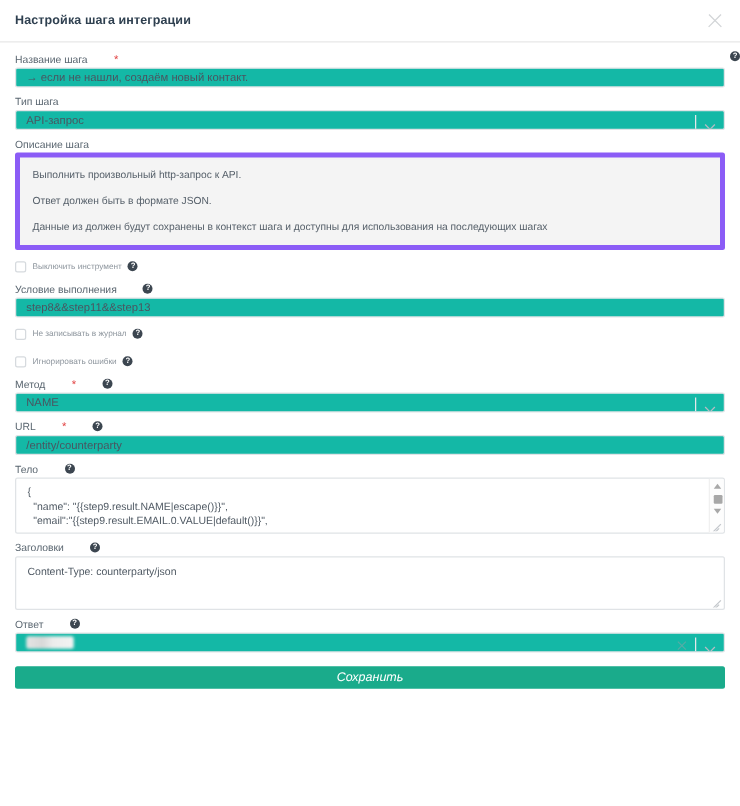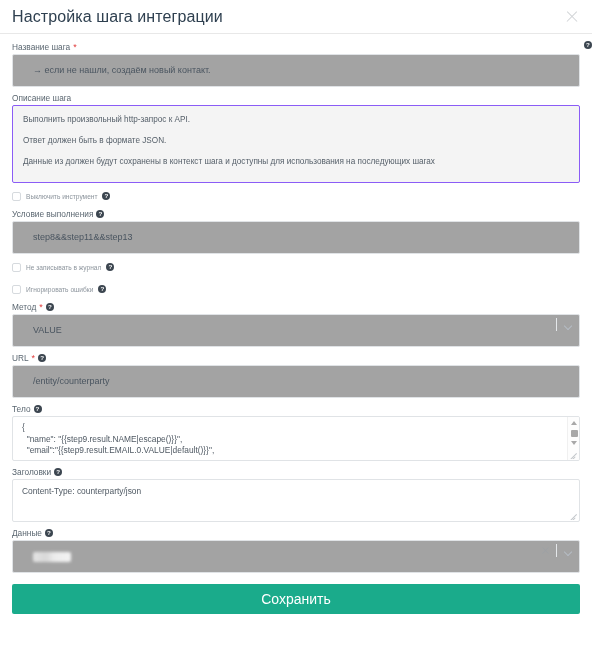--- a/index.html
+++ b/index.html
@@ -16,22 +16,22 @@
     background: #fff;
   }
   
   .header {
     height: 34px;
     display: flex; align-items: center;
     padding: 0 12px 0 12px;
     border-bottom: 1px solid #e8e8e8;
   }
   .title {
-    font-size: 16px;
-    font-weight: normal;
+    font-size: 10px;
+    font-weight: bold;
     color: #2f4050;
     letter-spacing: .1px;
   }
   .close-icon {
     margin-left: auto;
     width: 16px; height: 16px;
     position: relative;
     cursor: pointer;
     opacity: .45;
   }
@@ -48,21 +48,21 @@
   .body {
     padding: 6px 12px 0 12px;
     position: relative;
   }
   .field { margin-bottom: 4px; }
   .label {
     font-size: 8.3px;
     color: #5a6670;
     line-height: 14px;
     display: flex; align-items: center;
-    gap: 3px;
+    gap: 21px;
     white-space: nowrap;
   }
   .req { color: #e03a3a; font-size: 9px; line-height: 8px; }
   .help-icon {
     display: inline-block;
     width: 8px; height: 8px;
     border-radius: 50%;
     background: #3c4650;
     color: #fff;
     font-size: 6.2px;
@@ -71,27 +71,27 @@
     font-weight: bold;
     cursor: pointer;
     flex: none;
   }
   .help-icon.top {
     position: absolute;
     right: 0px; top: 7px;
   }
   .input {
     width: 100%;
-    height: 33px;
+    height: 16px;
     border: 1px solid #e0e3e6;
     border-radius: 2px;
-    background: #a3a3a3;
+    background: #14b8a6;
     font-size: 9px;
     color: #4a5560;
-    padding: 0 20px;
+    padding: 0 8px;
     line-height: 19px;
     display: flex; align-items: center;
     overflow: hidden;
     white-space: nowrap;
   }
   .select {
     position: relative;
     padding-right: 34px;
   }
   .sel-sep {
@@ -118,21 +118,21 @@
     content: ""; position: absolute;
     left: 0; top: 4px; width: 9px; height: 1px;
     background: #9aa0a6;
   }
   .clear-x:before { transform: rotate(45deg); }
   .clear-x:after  { transform: rotate(-45deg); }
 
   
   .desc {
     background: #f4f4f4;
-    border: 1px solid #8b5cf6;
+    border: 4px solid #8b5cf6;
     border-radius: 2px;
     padding: 9px 10px 14px 10px;
     height: 78px;
   }
   .desc p {
     margin: 0 0 11px 0;
     font-size: 8.2px;
     color: #56606a;
     line-height: 10px;
   }
@@ -217,28 +217,29 @@
   .redact {
     width: 38px; height: 10px;
     border-radius: 2px;
     background: linear-gradient(90deg,#e4e4e4 0%, #d8d8d8 34%, #ececec 56%, #f3f3f3 100%);
     filter: blur(1.4px);
   }
 
   
   .save {
     width: 100%;
-    height: 30px;
+    height: 18px;
     background: #1aab8b;
     border-radius: 2px;
     color: #fff;
-    font-size: 14px;
+    font-size: 10px;
     display: flex; align-items: center; justify-content: center;
     cursor: pointer;
     margin-top: 11px;
+    font-style: italic;
   }
 </style>
 </head>
 <body>
 
 <div class="dialog">
 
   <div class="header">
     <div class="title">Настройка шага интеграции</div>
     <div class="close-icon"></div>
@@ -249,20 +250,30 @@
     <div class="help-icon top">?</div>
 
     <div class="field">
       <div class="label">
         <span>Название шага</span>
         <span class="req">*</span>
       </div>
       <div class="input">→ если не нашли, создаём новый контакт.</div>
     </div>
 
+    <div class="field">
+      <div class="label">
+        <span>Тип шага</span>
+      </div>
+      <div class="input select">
+        <span>API-запрос</span>
+        <span class="sel-sep"></span>
+        <span class="chev"></span>
+      </div>
+    </div>
 
     <div class="field">
       <div class="label">
         <span>Описание шага</span>
       </div>
       <div class="desc">
         <p>Выполнить произвольный http-запрос к API.</p>
         <p>Ответ должен быть в формате JSON.</p>
         <p>Данные из должен будут сохранены в контекст шага и доступны для использования на последующих шагах</p>
       </div>
@@ -294,21 +305,21 @@
       <span class="help-icon">?</span>
     </div>
 
     <div class="field">
       <div class="label">
         <span>Метод</span>
         <span class="req">*</span>
         <span class="help-icon">?</span>
       </div>
       <div class="input select">
-        <span>VALUE</span>
+        <span>NAME</span>
         <span class="sel-sep"></span>
         <span class="chev"></span>
       </div>
     </div>
 
     <div class="field">
       <div class="label">
         <span>URL</span>
         <span class="req">*</span>
         <span class="help-icon">?</span>
@@ -340,21 +351,21 @@
         <span class="help-icon">?</span>
       </div>
       <div class="ta ta-head">
         <div class="ta-line">Content-Type: counterparty/json</div>
         <span class="grip"></span>
       </div>
     </div>
 
     <div class="field">
       <div class="label">
-        <span>Данные</span>
+        <span>Ответ</span>
         <span class="help-icon">?</span>
       </div>
       <div class="input select">
         <span class="redact"></span>
         <span class="clear-x"></span>
         <span class="sel-sep"></span>
         <span class="chev"></span>
       </div>
     </div>
 

